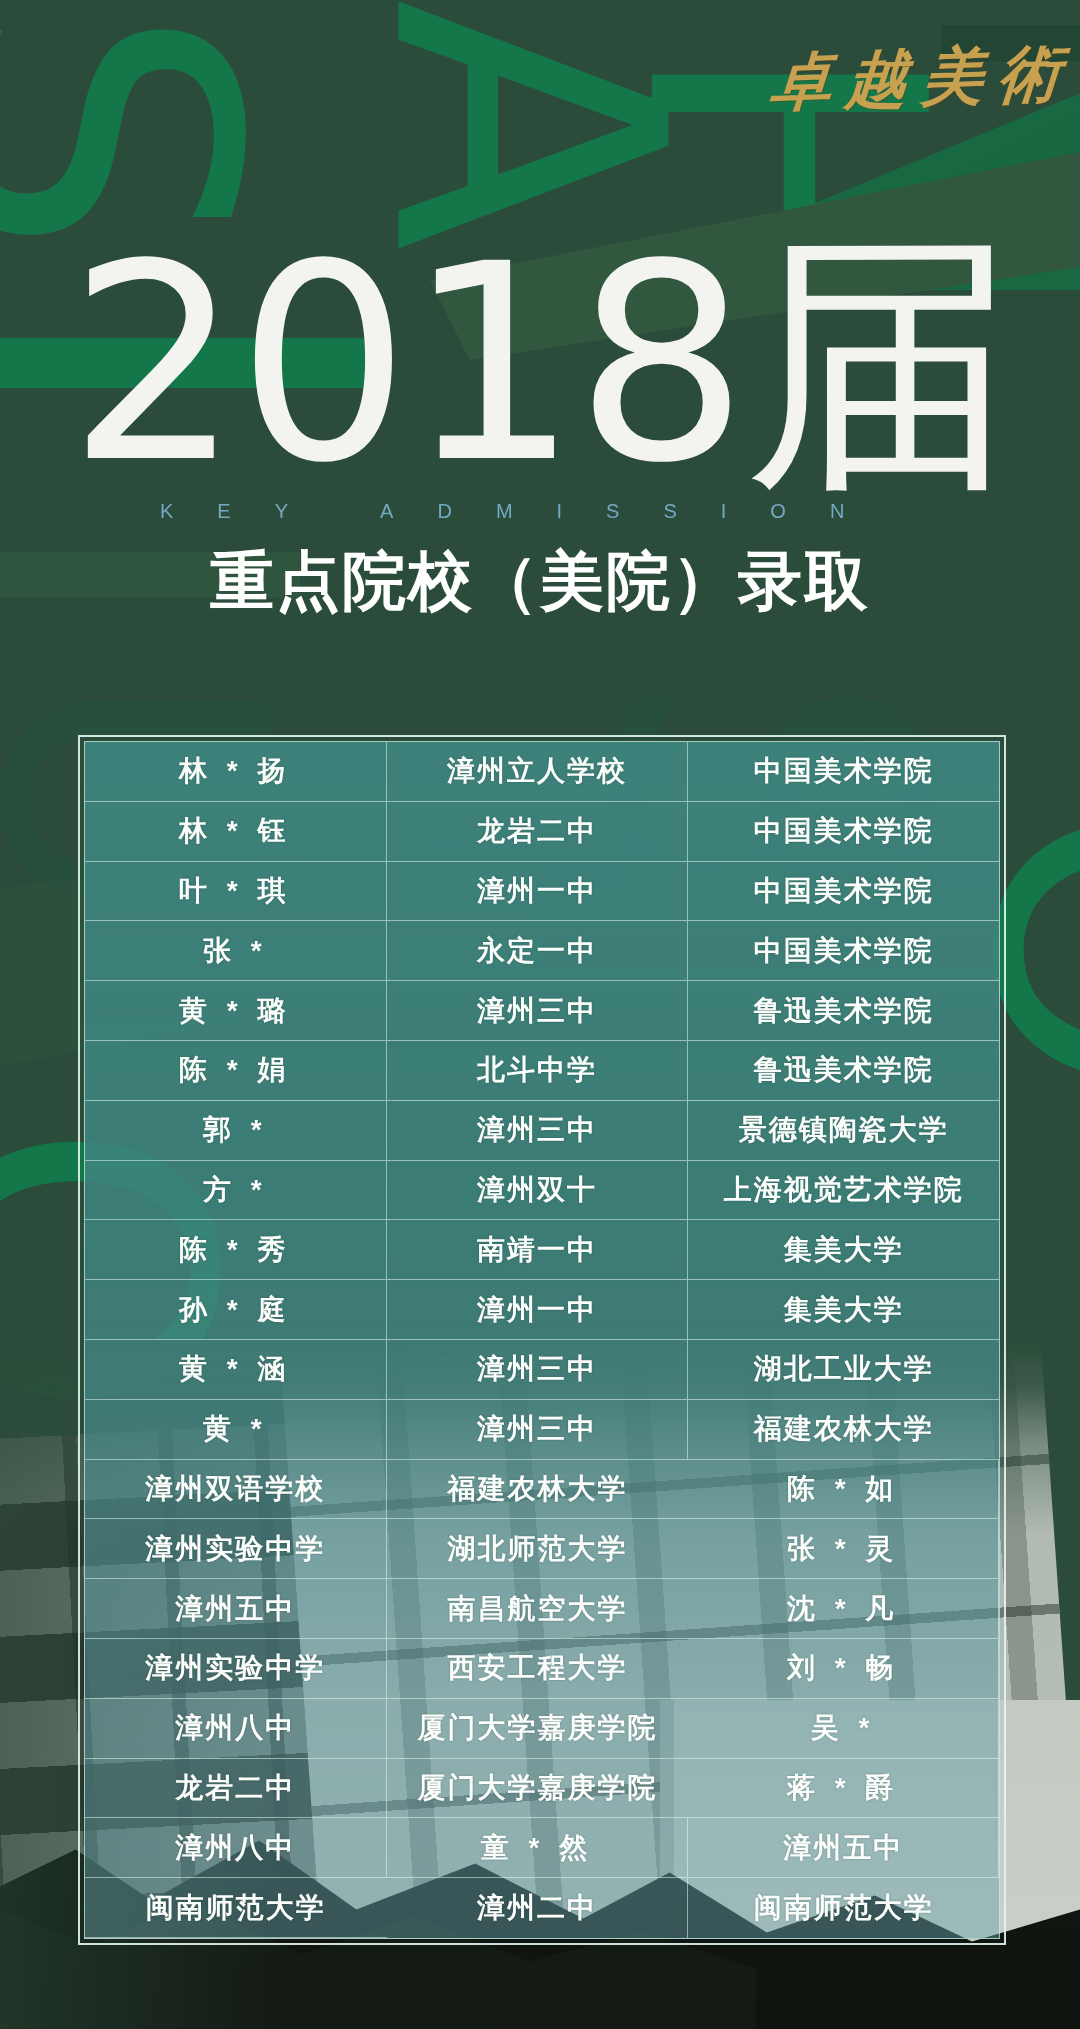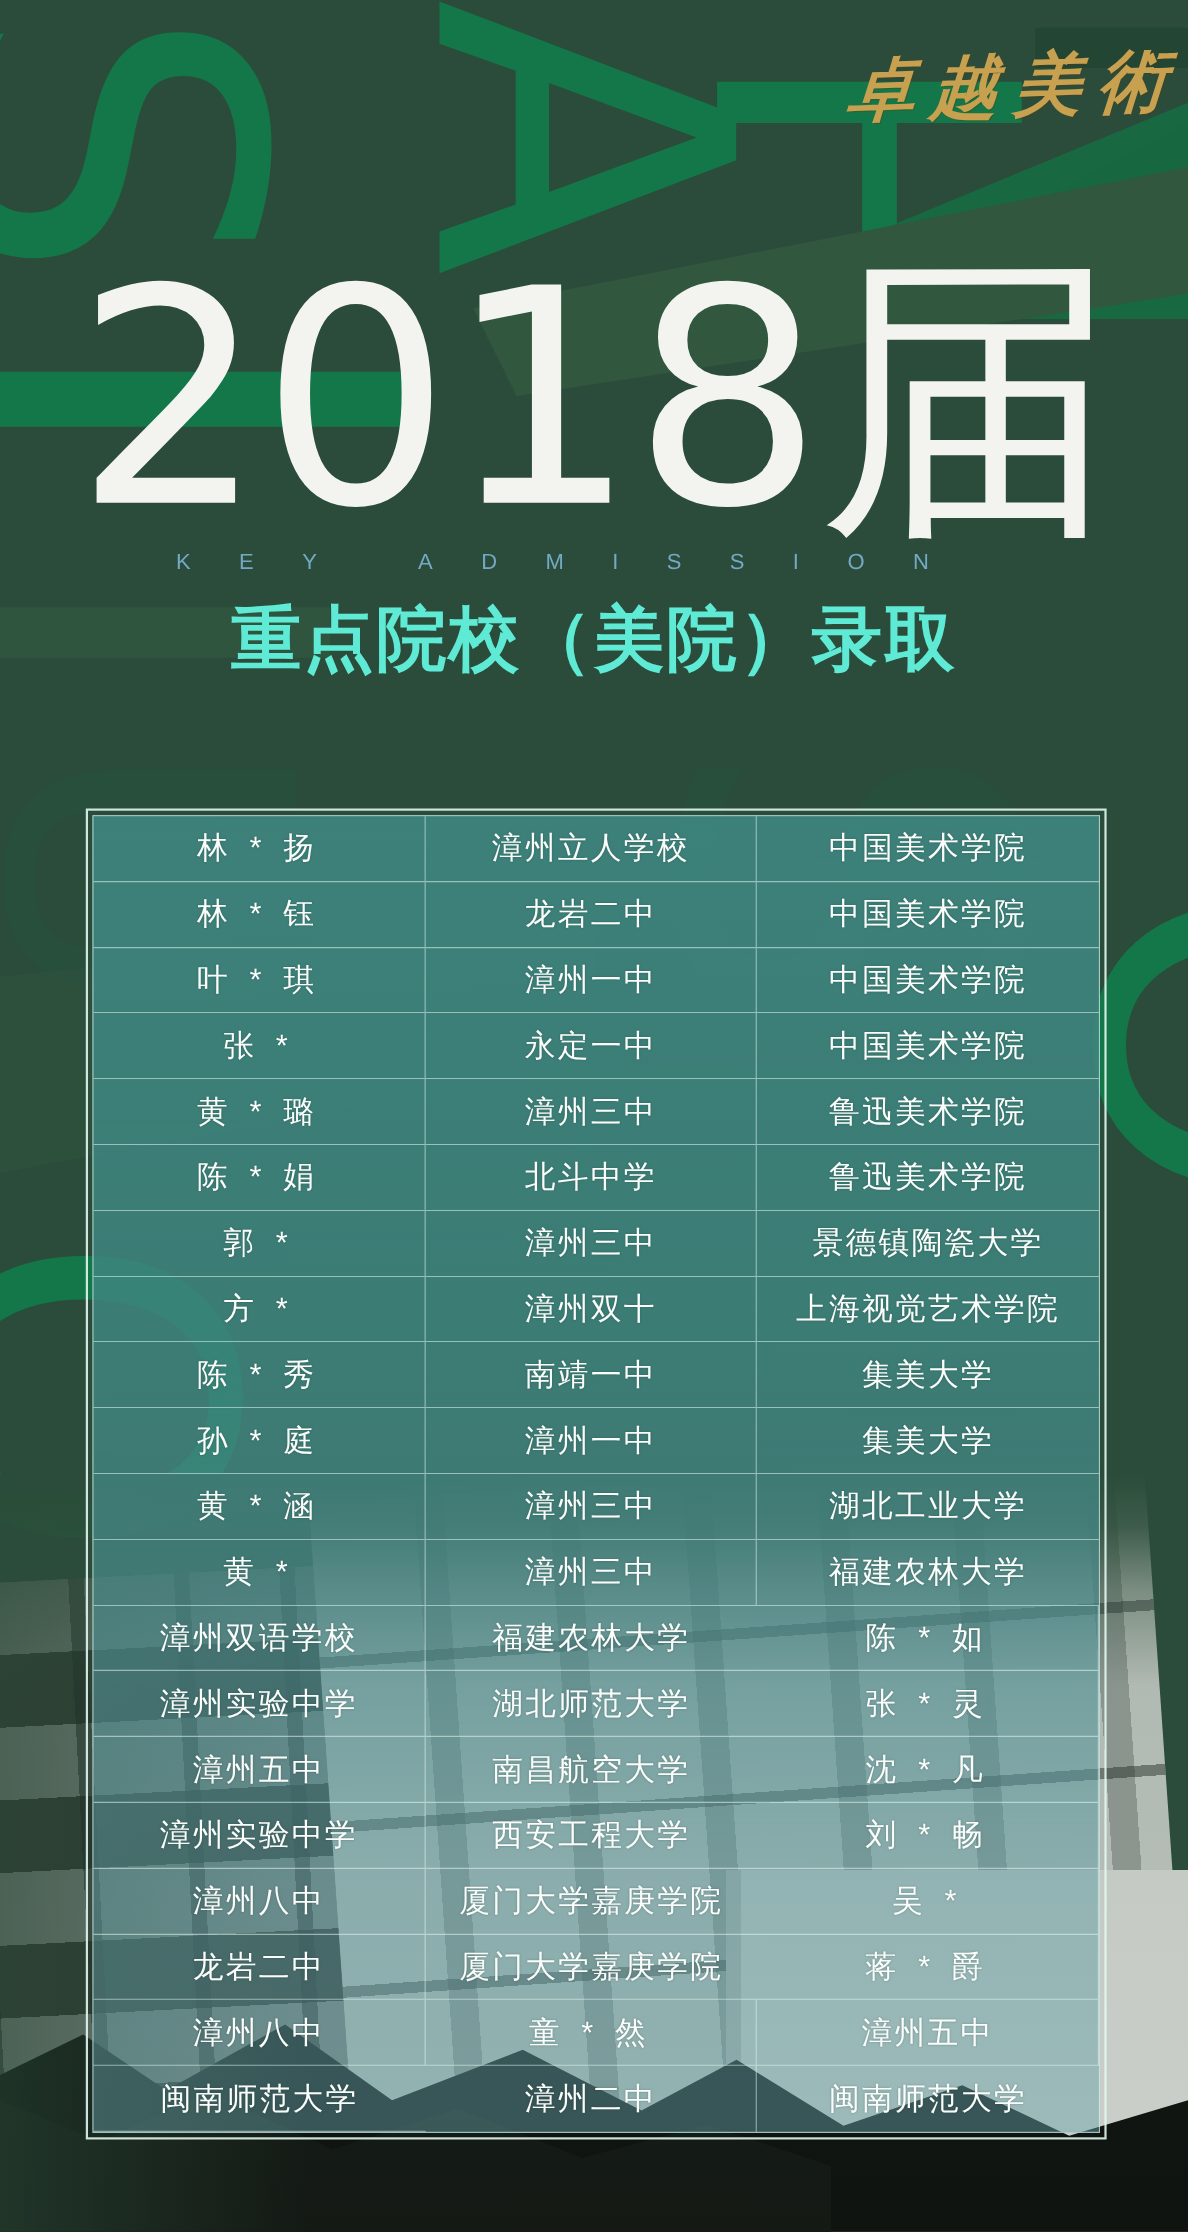--- a/index.html
+++ b/index.html
@@ -84,30 +84,30 @@
     font-weight:400;font-size:272px;line-height:1;letter-spacing:-4px;
     white-space:nowrap;
   }
   .key-admission{
     position:absolute;left:160px;top:500px;z-index:3;
     color:#74a9c4;font-size:20px;font-weight:500;
     letter-spacing:44px;white-space:nowrap;
   }
   .subtitle{
     position:absolute;left:0;top:538px;width:100%;z-index:3;
-    text-align:center;color:#5eead4;
+    text-align:center;color:#ffffff;
     font-size:64px;font-weight:600;letter-spacing:2px;
     white-space:nowrap;
   }
 
   
   .table-frame{
     position:absolute;left:78px;top:735px;width:928px;height:1210px;z-index:3;
     border:2px solid rgba(226,247,241,.9);
-    padding:4px;box-sizing:border-box;
+    padding:4px;box-sizing:border-box;font-weight:bold;
   }
   .grid{
     width:100%;height:100%;
     display:grid;
     grid-template-columns:1fr 1fr 1.03fr;
     grid-auto-rows:1fr;
     border:1px solid rgba(226,247,241,.65);
     box-sizing:border-box;
     background:linear-gradient(180deg,
       rgba(62,133,127,.92) 0%,

